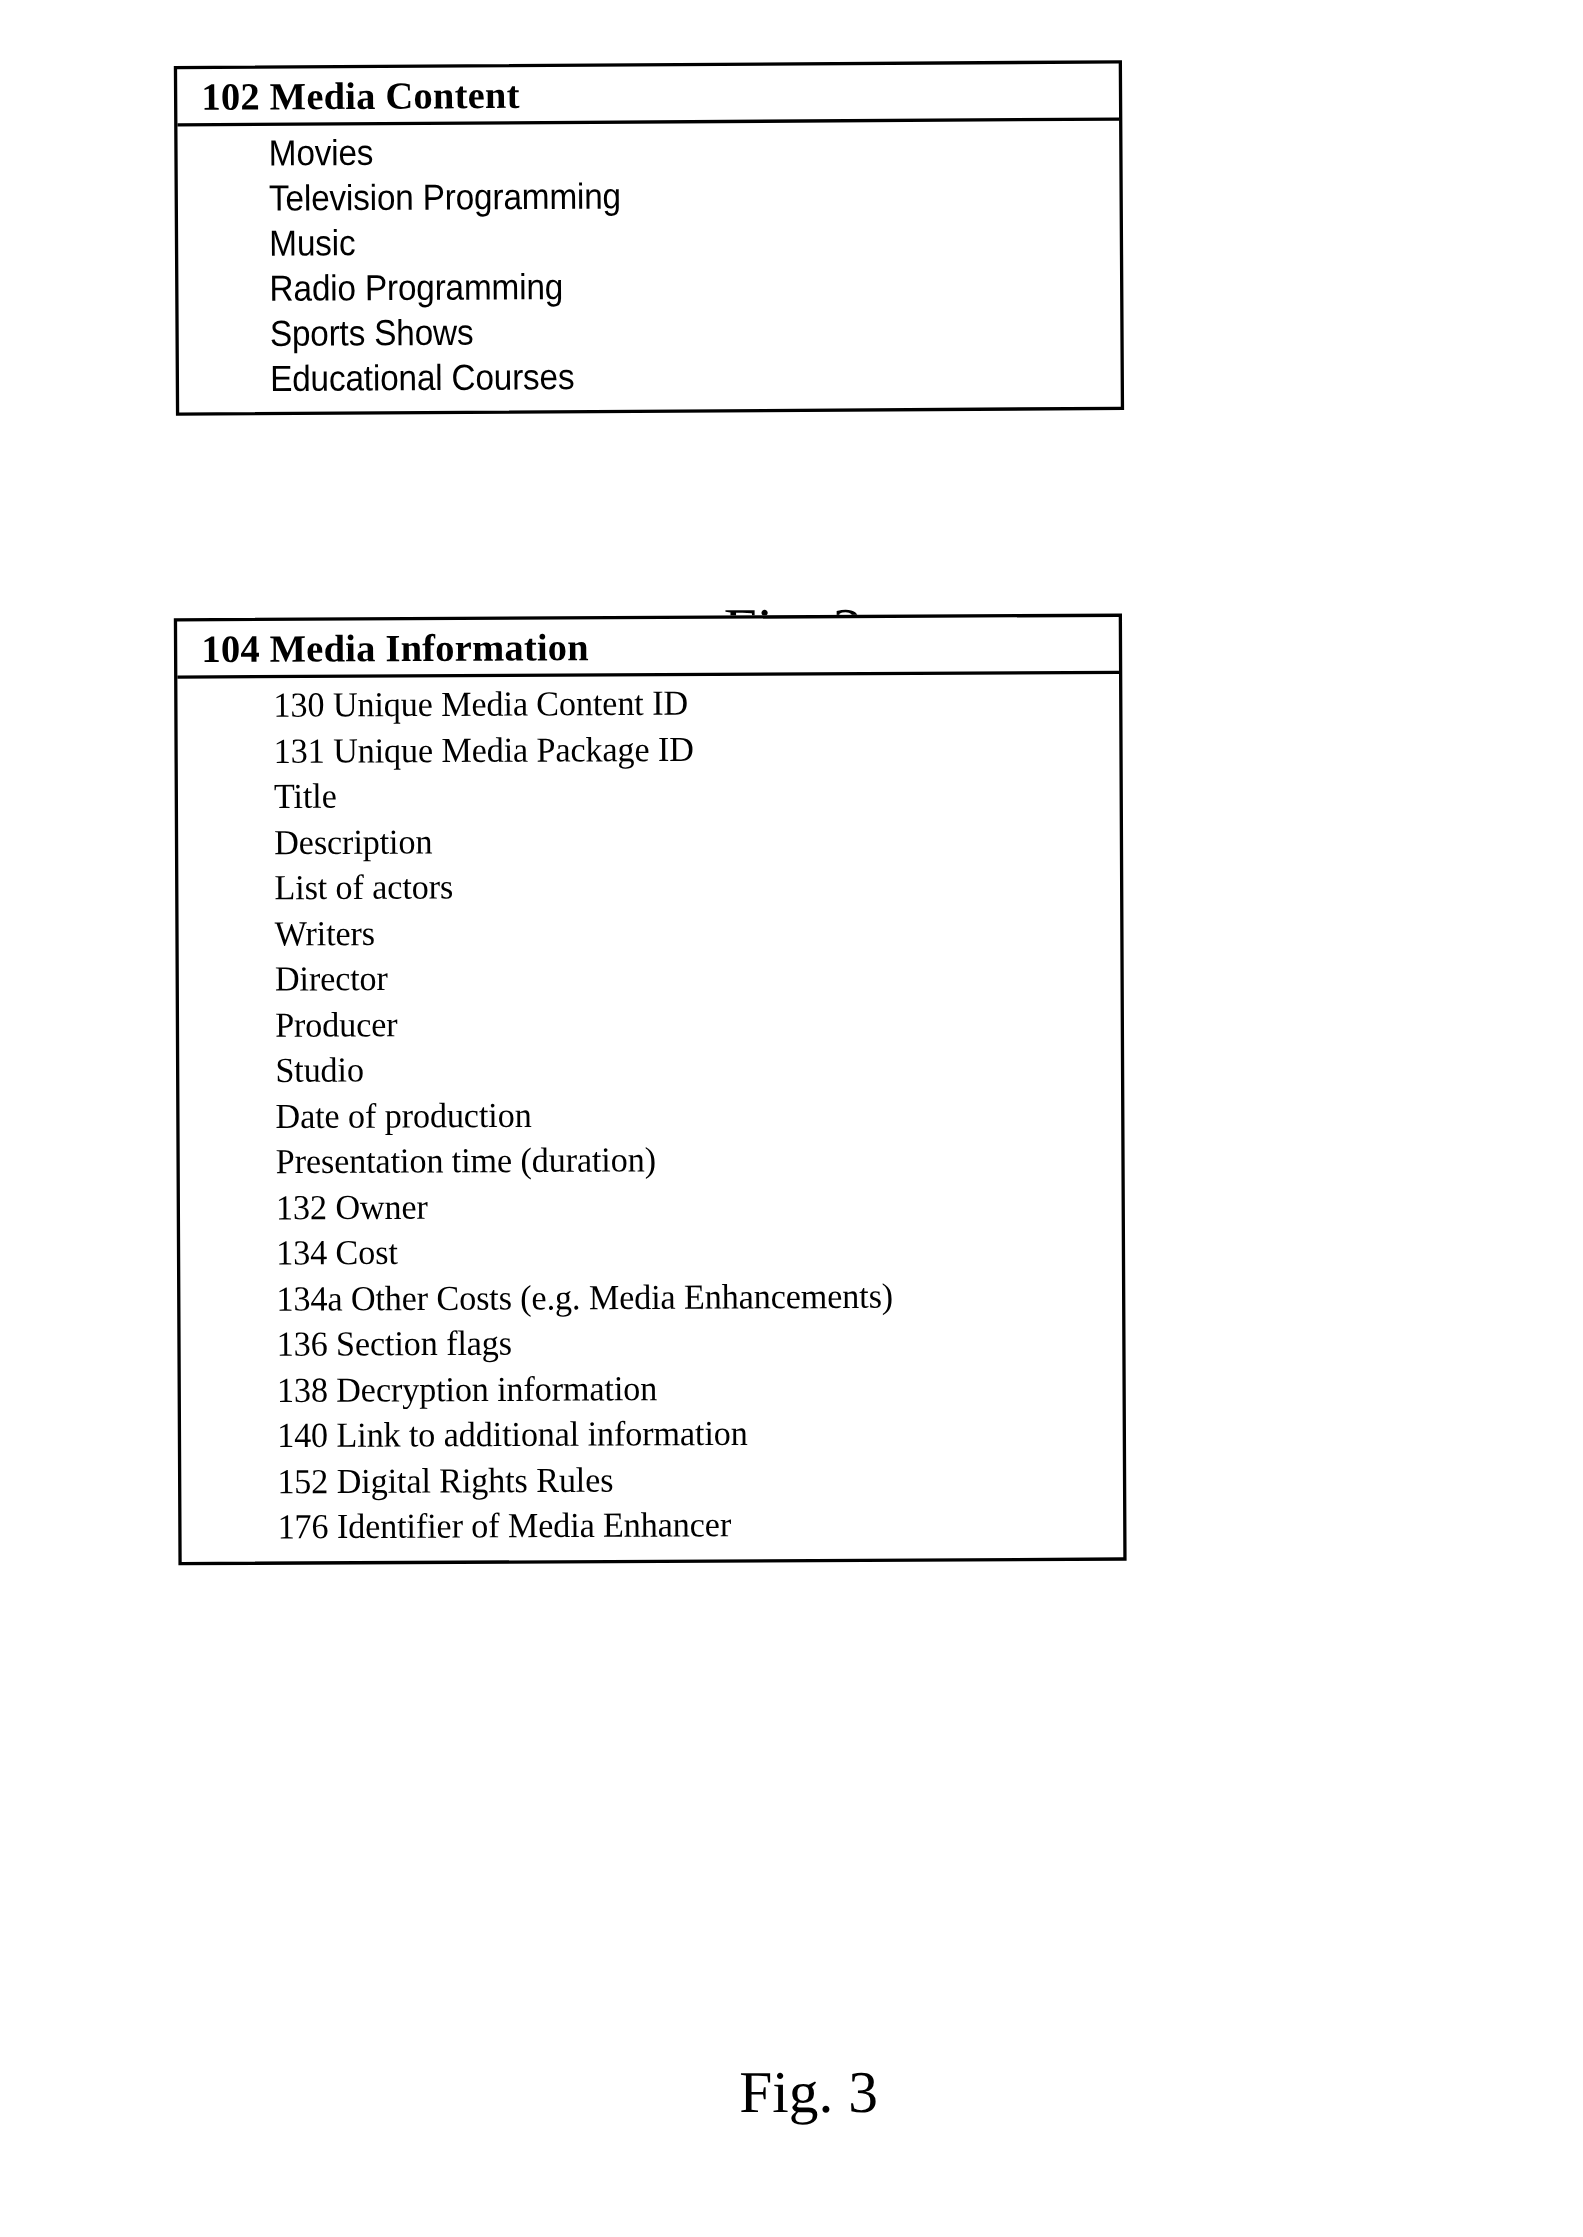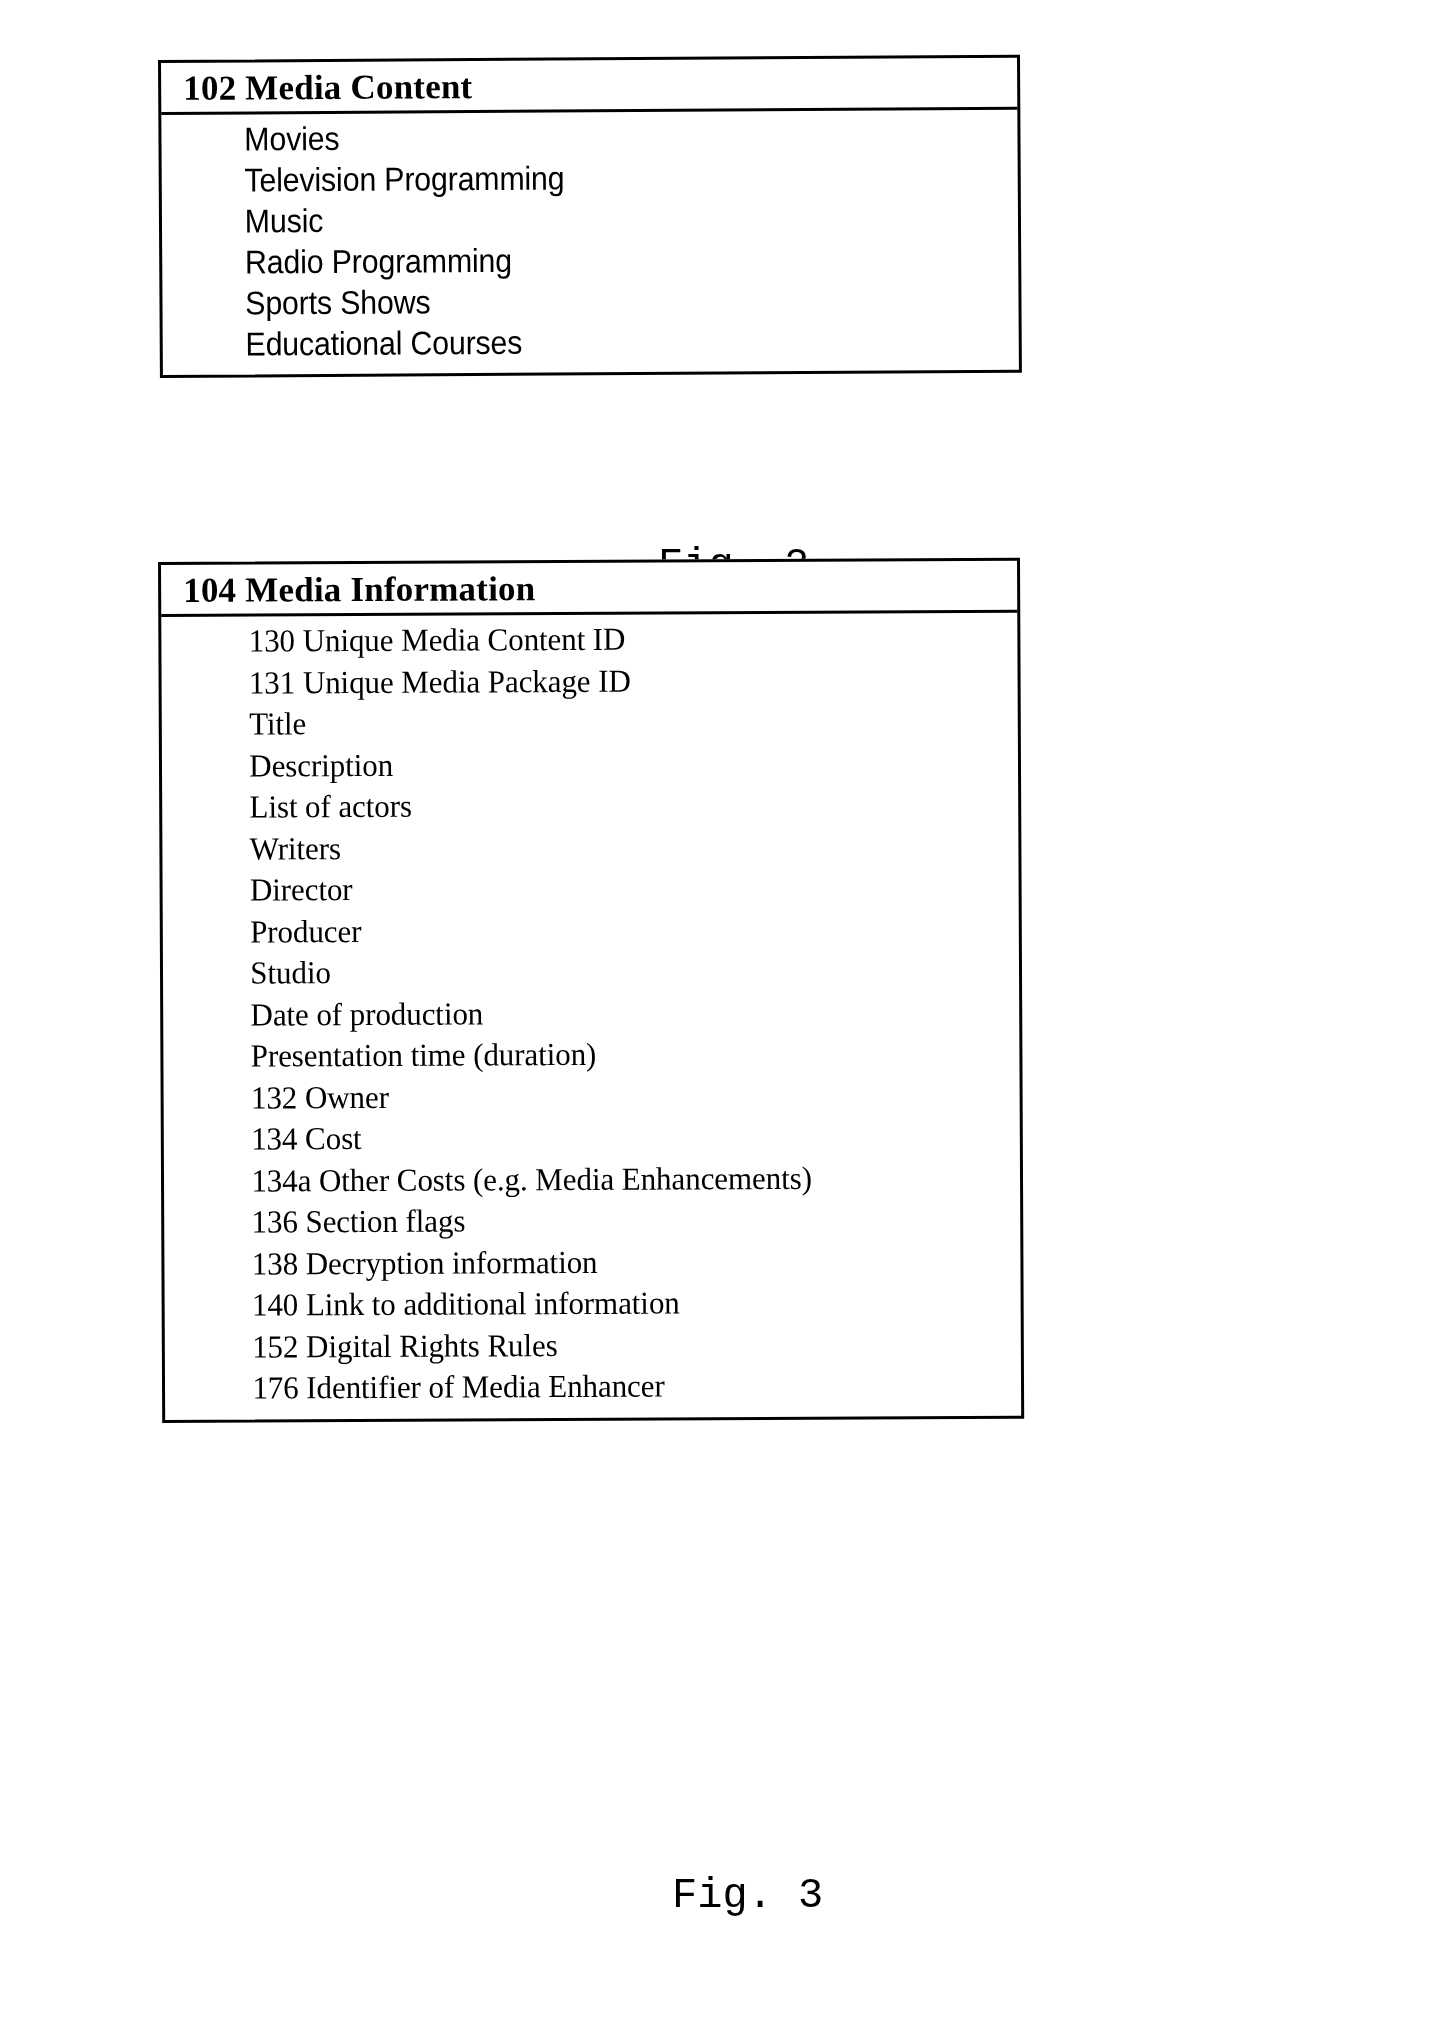--- a/index.html
+++ b/index.html
@@ -79,22 +79,22 @@
     line-height: 41.5px;
     padding-left: 90px;
     white-space: nowrap;
     transform: scaleX(0.97);
     transform-origin: left center;
     letter-spacing: -0.1px;
   }
 
   .fig-caption {
     position: absolute;
-    font-family: Liberation Mono, monospace;
-    font-size: 42px;
+    font-family: Liberation Serif, serif;
+    font-size: 54px;
     line-height: 1;
     white-space: nowrap;
   }
   #fig2-caption { left: 658px; top: 545px; }
   #fig3-caption { left: 672px; top: 1875px; }
 </style>
 </head>
 <body>
 
 <div class="page">

